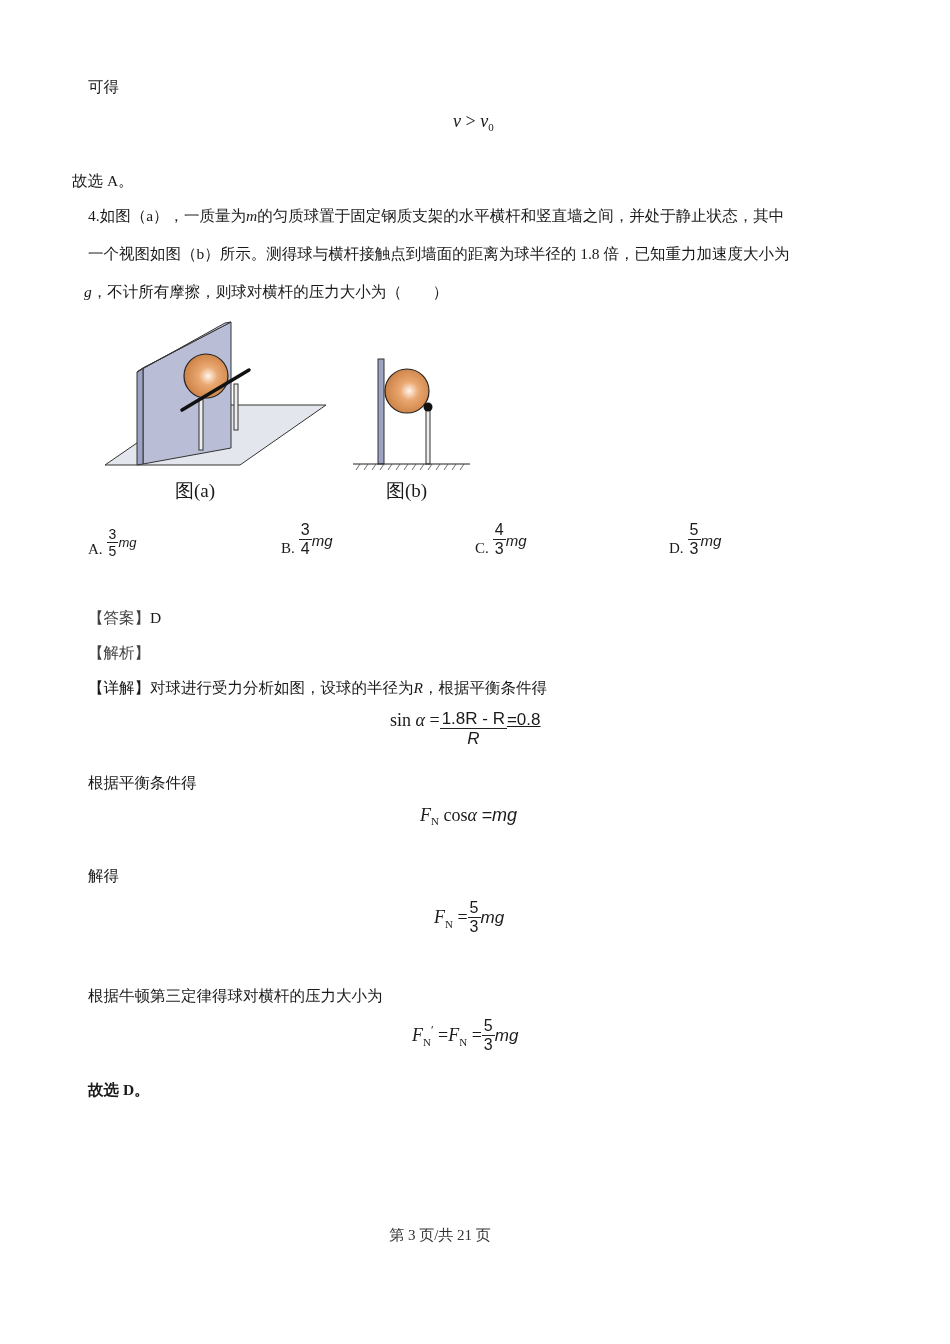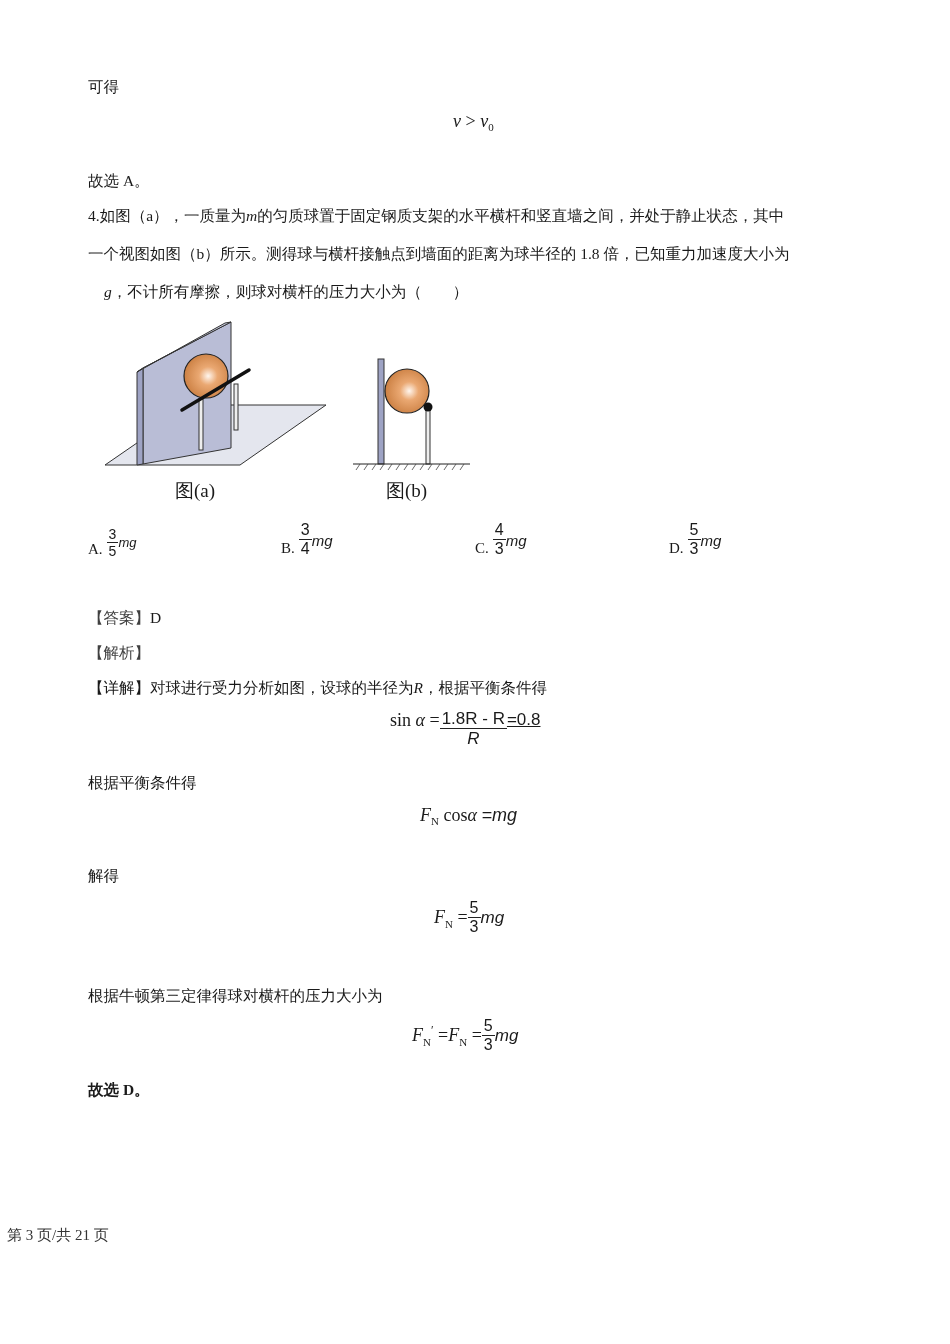--- a/index.html
+++ b/index.html
@@ -23,27 +23,27 @@
 </style>
 </head>
 <body>
 
 <div class="abs p" style="left:88px;top:77px;">可得</div>
 <div class="abs eq" style="left:453px;top:111px;text-align:right;">
   <span class="it">v</span>
   <span>&gt;</span>
   <span class="it">v</span><span class="sub">0</span>
 </div>
-<div class="abs p" style="left:88px;top:171px;">故选 A。</div>
+<div class="abs p" style="left:72px;top:171px;">故选 A。</div>
 
 <div class="abs p" style="left:88px;top:206px;">
   <span>4.</span><span>如图（a），一质量为</span><span class="it">m</span><span>的匀质球置于固定钢质支架的水平横杆和竖直墙之间，并处于静止状态，其中</span>
 </div>
 <div class="abs p" style="left:88px;top:244px;">一个视图如图（b）所示。测得球与横杆接触点到墙面的距离为球半径的 1.8 倍，已知重力加速度大小为</div>
-<div class="abs p" style="left:104px;top:282px;">
+<div class="abs p" style="left:84px;top:282px;">
   <span class="it">g</span><span>，不计所有摩擦，则球对横杆的压力大小为（　　）</span>
 </div>
 
 <div class="abs" style="left:100px;top:318px;width:235px;height:155px;">
   <svg width="235" height="155" viewBox="0 0 235 155">
     <defs>
       <radialGradient id="ballg" cx="0.55" cy="0.5" r="0.6">
         <stop offset="0" stop-color="#fff6ee"></stop>
         <stop offset="0.35" stop-color="#eaa872"></stop>
         <stop offset="1" stop-color="#c77a3c"></stop>
@@ -170,13 +170,13 @@
   <span class="it">F</span><span class="sub" style="vertical-align:0;margin-top:12px;">N</span><span style="font-size:12px;margin-top:-10px;">′</span>&nbsp;<span>=</span><span class="it">F</span><span class="sub" style="vertical-align:0;margin-top:12px;">N</span>&nbsp;<span>=</span>
   <span class="frac sans" style="font-size:16px;">
       <span class="num">5</span>
       <span class="den">3</span>
     </span>
   <span class="it sans" style="font-size:17px;">mg</span>
 </div>
 
 <div class="abs p" style="left:88px;top:1080px;font-weight:bold;">故选 D。</div>
 
-<div class="abs footer" style="left:7px;width:880px;top:1226px;text-align:left;">第 3 页/共 21 页</div>
+<div class="abs footer" style="left:0;width:880px;top:1226px;text-align:center;">第 3 页/共 21 页</div>
 
 </body></html>

